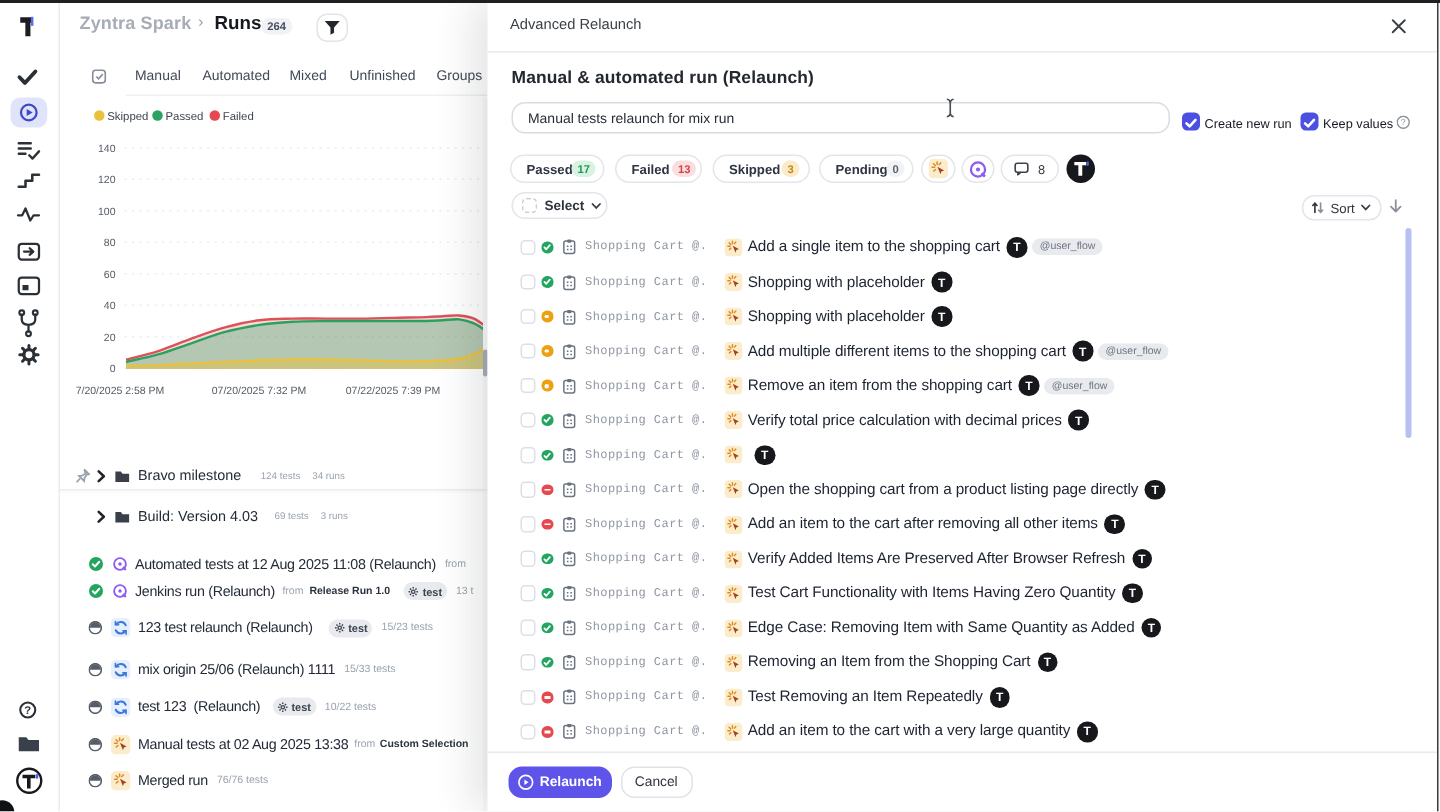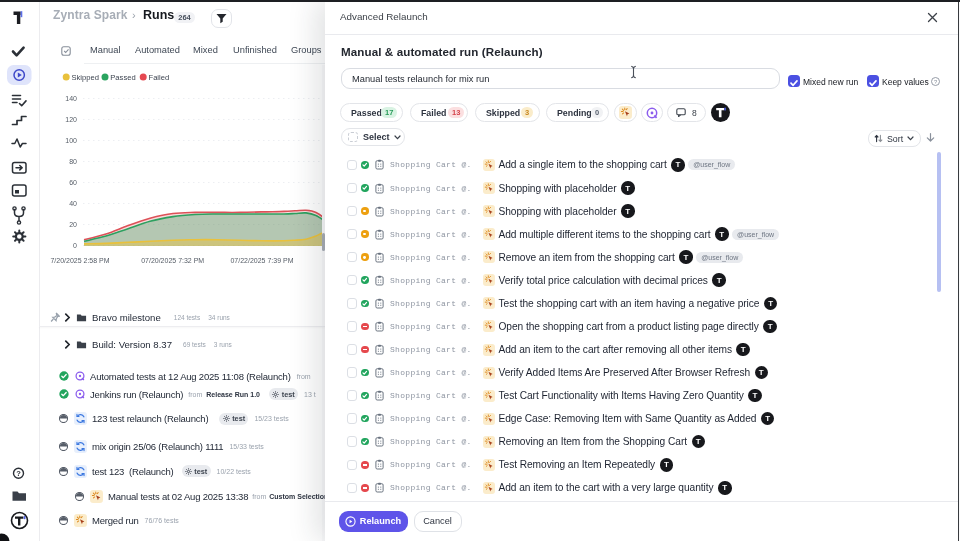--- a/index.html
+++ b/index.html
@@ -133,21 +133,21 @@
 <div class="fx" style="left:56px;top:336.5px;height:16px;width:268px;overflow:hidden">
       <span style="width:8px;flex:none"></span>
       <svg width="7" height="9" viewBox="0 0 7 9" style="flex:none" fill="none" stroke="#20242b" stroke-width="1.7" stroke-linecap="round" stroke-linejoin="round">
         <path d="M1.8 1.2l3.4 3.3-3.4 3.3"></path>
       </svg>
       <span style="width:5px;flex:none"></span>
       <svg width="11" height="11" viewBox="0 0 12 12" style="flex:none">
         <path d="M1 2.6h4l1.2 1.5H11v6H1z" fill="#3a4049"></path>
       </svg>
       <span style="width:5px;flex:none"></span>
-      <span style="font-size:9.6px;color:#242b38;white-space:nowrap">Build: Version 8.37</span>
+      <span style="font-size:9.6px;color:#242b38;white-space:nowrap">Build: Version 4.03</span>
       <span style="width:11px;flex:none"></span>
       <span style="font-size:6.5px;color:#9aa2ad;white-space:nowrap;flex:none">69 tests</span>
       <span style="width:8px;flex:none"></span>
       <span style="font-size:6.5px;color:#9aa2ad;white-space:nowrap;flex:none">3 runs</span>
     </div>
 <div class="fx" style="left:56px;top:368px;height:16px;width:268px;overflow:hidden">
       <span style="width:3px;flex:none"></span>
       <svg width="10" height="10" viewBox="0 0 12 12" style="flex:none">
         <circle cx="6" cy="6" r="5.6" fill="#22a55e"></circle>
         <path d="M3.4 6.2l1.8 1.8 3.4-3.8" fill="none" stroke="#fff" stroke-width="1.6" stroke-linecap="round" stroke-linejoin="round"></path>
@@ -267,21 +267,21 @@
           <circle cx="4" cy="4" r="1.3" fill="none" stroke="#3e4550" stroke-width="1"></circle>
           <g stroke="#3e4550" stroke-width="1.1">
             <path d="M4 0.4v1.2M4 6.4v1.2M0.4 4h1.2M6.4 4h1.2M1.5 1.5l.9.9M5.6 5.6l.9.9M1.5 6.5l.9-.9M5.6 2.4l.9-.9"></path>
           </g>
         </svg>
         <span style="font-size:7.3px;font-weight:700;color:#3e4550">test</span>
       </span>
       <span style="width:6px;flex:none"></span>
       <span style="font-size:7px;color:#9aa2ad;white-space:nowrap;flex:none">10/22 tests</span>
     </div>
-<div class="fx" style="left:72px;top:488.0px;height:16px;width:268px;overflow:hidden">
+<div class="fx" style="left:56px;top:488.0px;height:16px;width:268px;overflow:hidden">
       <span style="width:3px;flex:none"></span>
       <svg width="9" height="9" viewBox="0 0 12 12" style="flex:none">
         <circle cx="6" cy="6" r="5.4" fill="none" stroke="#565d68" stroke-width="1.4"></circle>
         <path d="M1.2 6a4.8 4.8 0 0 1 9.6 0z" fill="#565d68"></path>
       </svg>
       <span style="width:6px;flex:none"></span>
       <svg width="13" height="13" viewBox="0 0 14 14" style="flex:none">
         <rect width="14" height="14" rx="3.5" fill="#fbeccb"></rect>
         <g stroke="#dd8a1f" stroke-width="1.1" stroke-linecap="round">
           <path d="M6.2 2.2v1.8M2.6 6h1.8M3.6 3.4l1.3 1.3M8.8 2.8L7.7 4M3.8 8.6l1.2-1.1"></path>
@@ -323,21 +323,21 @@
 <div class="ab" style="left:341px;top:45px;font-size:11.6px;font-weight:700;color:#23272f;letter-spacing:0.1px">Manual &amp; automated run (Relaunch)</div>
 <div class="ab" style="left:341px;top:68px;width:439px;height:21px;border:1px solid #d9dce2;border-radius:9px;box-sizing:border-box;background:#fff">
 <div class="ab" style="left:10px;top:5px;font-size:9.3px;color:#262b34">Manual tests relaunch for mix run</div>
     </div>
 <svg class="ab" style="left:629px;top:65px" width="9" height="14" viewBox="0 0 9 14" fill="none" stroke="#4a505a" stroke-width="1.1">
       <path d="M2.2 1.2q2.3 0.4 2.3 2.6v6.4q0 2.2-2.3 2.6M6.8 1.2q-2.3 0.4-2.3 2.6v6.4q0 2.2 2.3 2.6"></path>
     </svg>
 <div class="ab" style="left:788px;top:75px;width:12px;height:12px;background:#4b50e2;border-radius:3.5px"><svg width="12" height="12" viewBox="0 0 12 12" fill="none" stroke="#fff" stroke-width="1.7" stroke-linecap="round" stroke-linejoin="round">
         <path d="M3 6.2l2.1 2.1 3.9-4.4"></path>
       </svg></div>
-<div class="ab" style="left:803px;top:76.5px;font-size:8.5px;color:#15181f">Mixed new run</div>
+<div class="ab" style="left:803px;top:76.5px;font-size:8.5px;color:#15181f">Create new run</div>
 <div class="ab" style="left:867px;top:75px;width:12px;height:12px;background:#4b50e2;border-radius:3.5px"><svg width="12" height="12" viewBox="0 0 12 12" fill="none" stroke="#fff" stroke-width="1.7" stroke-linecap="round" stroke-linejoin="round">
         <path d="M3 6.2l2.1 2.1 3.9-4.4"></path>
       </svg></div>
 <div class="ab" style="left:882px;top:76.5px;font-size:8.5px;color:#15181f">Keep values</div>
 <svg class="ab" style="left:931px;top:77px" width="9" height="9" viewBox="0 0 9 9">
       <circle cx="4.5" cy="4.5" r="4" fill="none" stroke="#8a919c" stroke-width="0.9"></circle>
       <text x="4.5" y="6.6" font-size="5.8" fill="#8a919c" text-anchor="middle" font-family="Liberation Sans">?</text>
     </svg>
 <div class="pill" style="left:340px;top:103px;width:63px;height:19px">
       <span style="margin-left:10px;font-size:8.8px;font-weight:700;color:#2e3440">Passed</span>
@@ -595,21 +595,20 @@
       <span class="mono" style="font-size:8px;letter-spacing:0.3px;color:#8f96a2;width:81px;overflow:hidden;white-space:nowrap;flex:none">Shopping Cart @...</span>
       <span style="width:11.5px;flex:none"></span>
       <svg width="12" height="12" viewBox="0 0 14 14" style="flex:none">
         <rect width="14" height="14" rx="3.5" fill="#fbeccb"></rect>
         <g stroke="#dd8a1f" stroke-width="1.1" stroke-linecap="round">
           <path d="M6.2 2.2v1.8M2.6 6h1.8M3.6 3.4l1.3 1.3M8.8 2.8L7.7 4M3.8 8.6l1.2-1.1"></path>
         </g>
         <path d="M6.4 5.6l4.8 2.6-2 .7-.6 2.1z" fill="#a8401a"></path>
       </svg>
       <span style="width:4px;flex:none"></span>
-      <span style="font-size:10.2px;color:#1d2330;letter-spacing:-0.06px;white-space:nowrap">Test the shopping cart with an item having a negative price</span>
       <span style="width:4.5px;flex:none"></span>
       <span class="tcirc" style="width:13.5px;height:13.5px;font-size:8px;flex:none">T</span>
     </div>
 <div class="fx" style="left:346.5px;top:318.4px;height:16px;width:600px">
       <span style="width:10.5px;height:10.5px;border:1px solid #dcdfe5;border-radius:3px;box-sizing:border-box;flex:none"></span>
       <span style="width:4px;flex:none"></span>
       <span class="st" style="background:#e5484d">
         <span style="width:4.2px;height:1.5px;background:#fff;margin:auto"></span>
       </span>
       <span style="width:6.5px;flex:none"></span>

